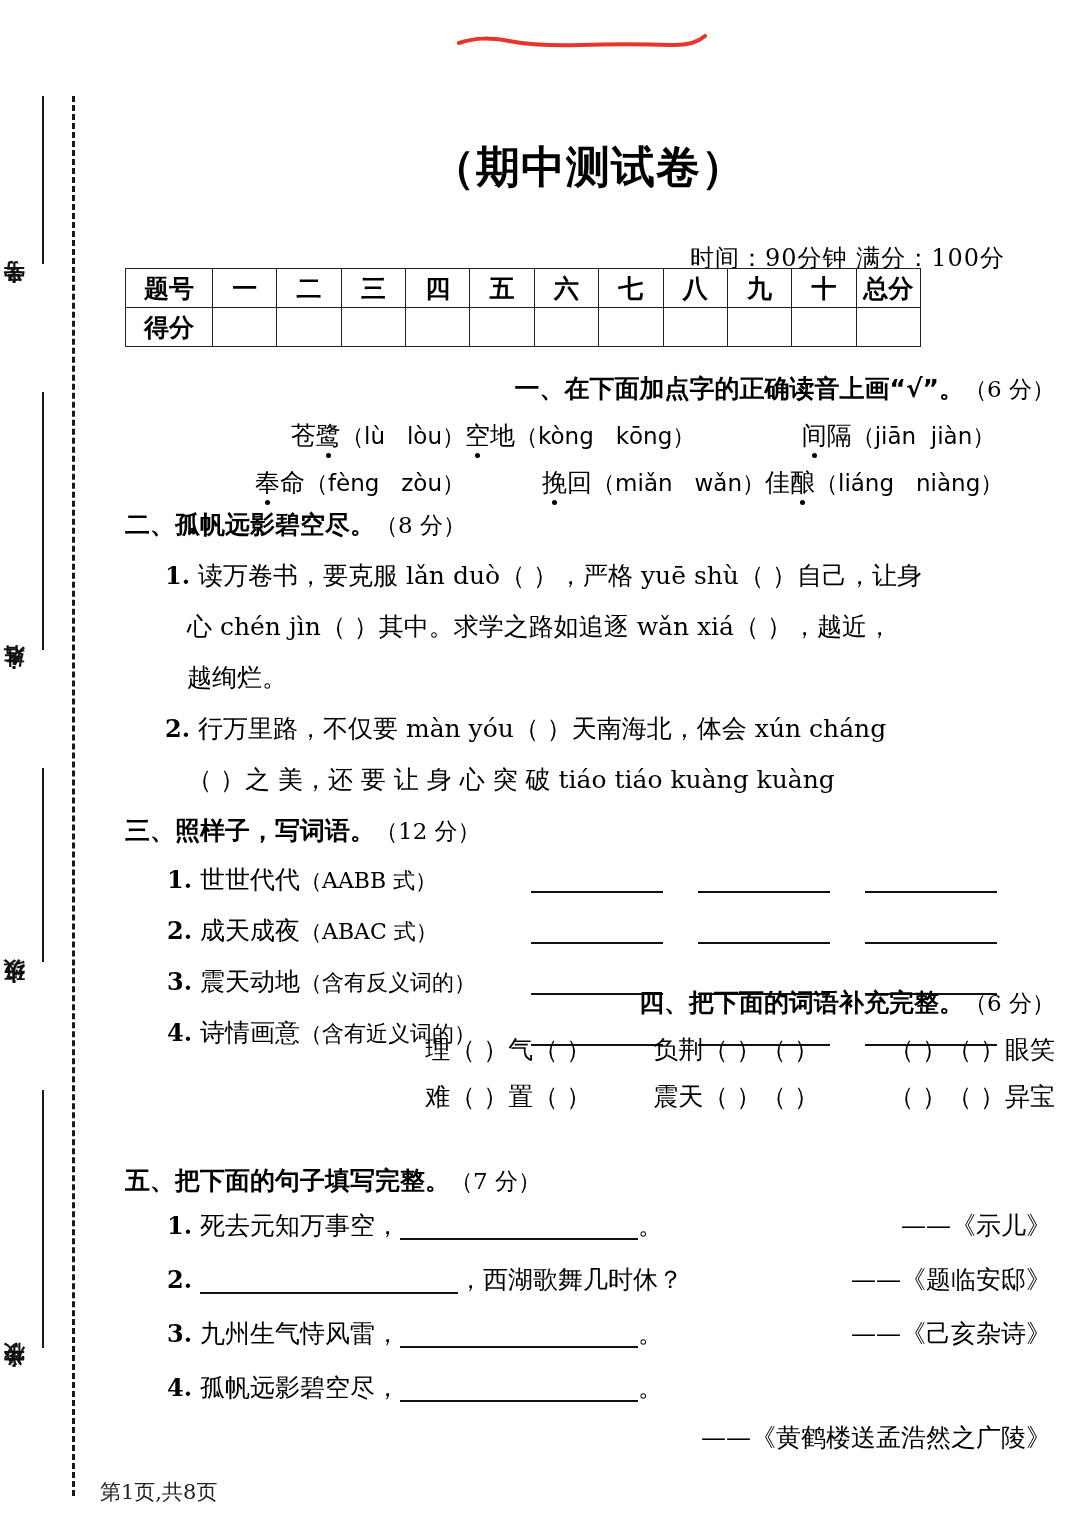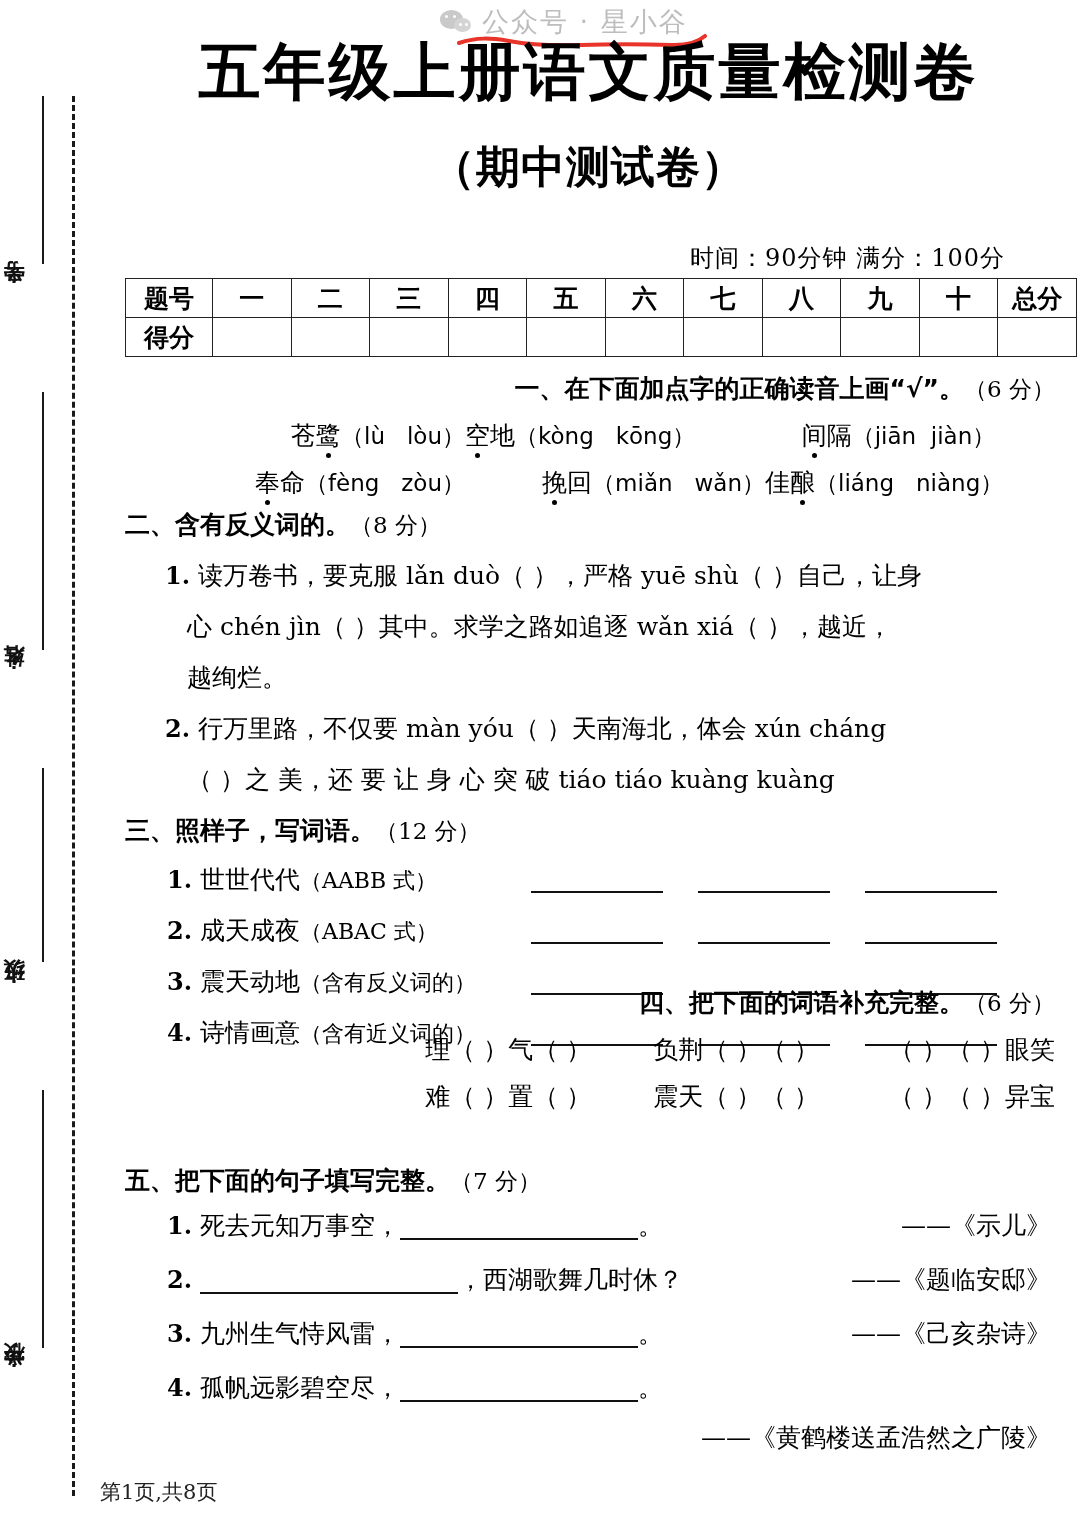--- a/index.html
+++ b/index.html
@@ -123,22 +123,22 @@
     right: 72px; top: 242px;
     font-family: "DejaVu Serif", "Liberation Serif", serif;
     font-size: 24px;
     letter-spacing: 1px;
     white-space: nowrap;
   }
 
   
   #score-table {
     position: absolute;
-    left: 25px; top: 278px;
-    width: 952px;
+    left: 25px; top: 268px;
+    width: 796px;
     border-collapse: collapse;
     table-layout: fixed;
   }
   #score-table td {
     border: 1.6px solid #222;
     height: 38px;
     text-align: center;
     vertical-align: middle;
     font-family: "DejaVu Serif", "Liberation Serif", serif;
     font-size: 25px;
@@ -283,37 +283,25 @@
   <div class="seal-solid" style="top:1090px;height:258px;"></div>
 
   <div class="vert-label" style="top:272px;">学号：</div>
   <div class="vert-label" style="top:658px;">姓名：</div>
   <div class="vert-label" style="top:972px;">班级：</div>
   <div class="vert-label" style="top:1356px;">学校：</div>
 </div>
 
 <div id="page">
 
-  <div id="watermark">
-    <span class="wechat-glyph">
-      <span class="b1"></span>
-        <span class="b2"></span>
-      <span class="d" style="left:5px;top:6px;"></span>
-      <span class="d" style="left:13px;top:6px;"></span>
-      <span class="d" style="left:19px;top:14px;"></span>
-      <span class="d" style="left:25px;top:14px;"></span>
-    </span>
-    <span>公众号 · 星小谷</span>
-  </div>
 
   <svg id="red-squiggle" viewBox="0 0 250 16">
     <path d="M2,9 C20,3 34,4 52,7 C74,11 96,12 124,11 C152,10 186,10 214,11 C230,11.6 240,9 248,2" fill="none" stroke="#e8342a" stroke-width="4" stroke-linecap="round"></path>
   </svg>
 
-  <div id="title-main">五年级上册语文质量检测卷</div>
   <div id="title-sub">（期中测试卷）</div>
 
   <div id="exam-meta">时间：90分钟  满分：100分</div>
 
   <table id="score-table">
     <tbody>
         <tr>
       <td class="lbl">题号</td>
       <td>一</td>
       <td>二</td>
@@ -369,21 +357,21 @@
         <span class="han"><span class="dotted-char">挽</span><span>回</span></span><span class="py">（<span>miǎn</span>&nbsp;&nbsp;&nbsp;<span>wǎn</span>）</span>
       </div>
       <div class="pin-cell">
         <span class="han"><span>佳</span><span class="dotted-char">酿</span></span><span class="py">（<span>liáng</span>&nbsp;&nbsp;&nbsp;<span>niàng</span>）</span>
       </div>
     </div>
   </div>
 
   <div class="qsection" style="top:508px;">
     <div class="q-head">
-      <span>二、含有反义词的。</span><span class="pts">（8 分）</span>
+      <span>二、孤帆远影碧空尽。</span><span class="pts">（8 分）</span>
     </div>
 
     <div class="s2-line" style="padding-left:40px;">
       <span class="idxnum">1.</span>
       <span>读万卷书，要克服 lǎn duò（        ），严格 yuē shù（        ）自己，让身</span>
     </div>
     <div class="s2-line" style="padding-left:62px;">
       <span>心 chén jìn（        ）其中。求学之路如追逐 wǎn xiá（        ），越近，</span>
     </div>
     <div class="s2-line" style="padding-left:62px;">

